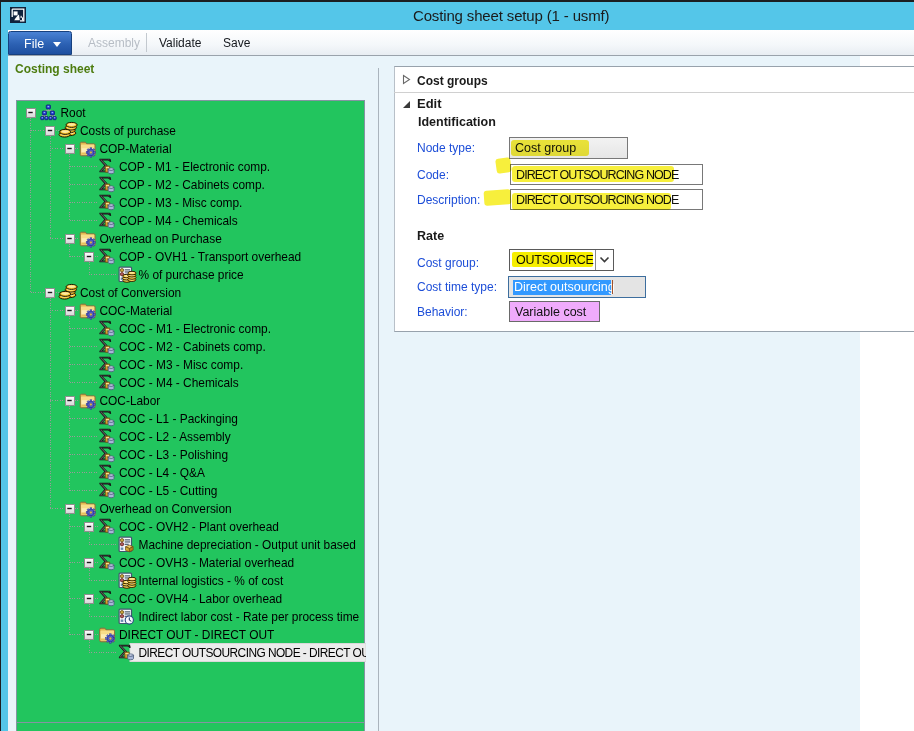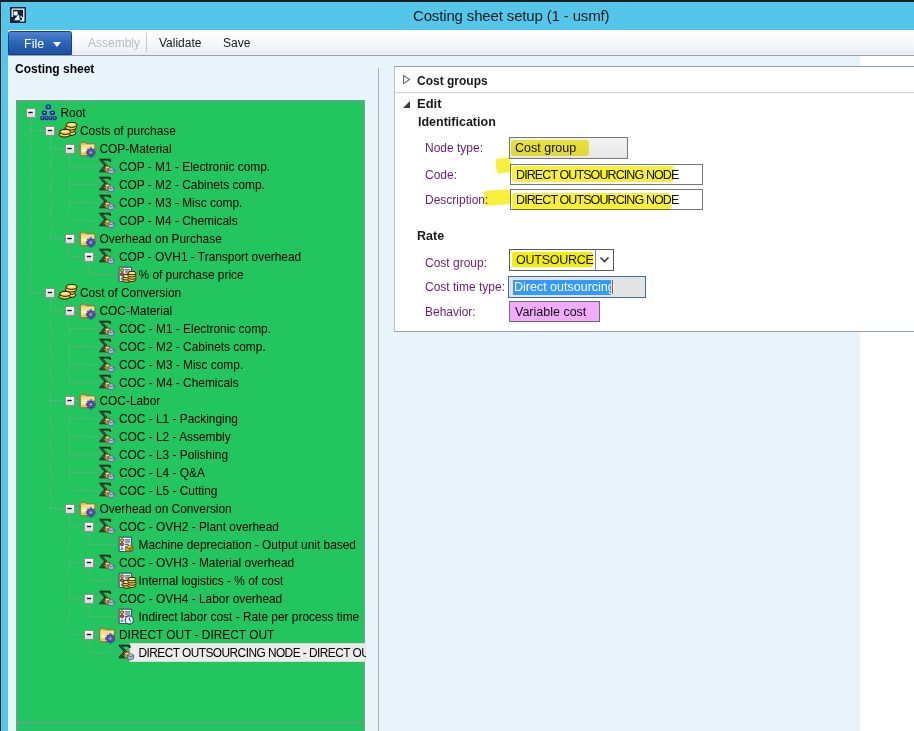--- a/index.html
+++ b/index.html
@@ -14,30 +14,30 @@
 #menubar{left:8px;top:30px;width:906px;height:25px;
  background:linear-gradient(#ffffff,#f4f7fa 60%,#e8edf2);border-bottom:1px solid #9aa2ab;}
 #filebtn{left:8px;top:31px;width:64px;height:24px;border-radius:2.5px 2.5px 0 0;
  background:linear-gradient(#4a82d4,#2c61b3 55%,#1d4fa0);border:1px solid #17407e;
  box-sizing:border-box;}
 #filebtn span{position:absolute;left:15px;top:5px;color:#fff;font-size:12.5px;}
 #filearrow{position:absolute;left:44px;top:10px;width:0;height:0;
  border-left:4.5px solid transparent;border-right:4.5px solid transparent;border-top:5px solid #fff;}
 .mitem{top:36px;font-size:12px;color:#15181d;white-space:nowrap;}
 #msep{left:146px;top:33px;width:1px;height:19px;background:#c3c9cf;}
-#cslabel{left:15px;top:62px;font-size:12px;font-weight:bold;color:#000000;}
+#cslabel{left:15px;top:62px;font-size:12px;font-weight:bold;color:#4d7c0f;}
 #treebox{left:16px;top:100px;width:349px;height:643px;background:#22c55e;
  border:1px solid #8494a2;border-bottom:none;box-sizing:border-box;}
 #treeline{left:16px;top:722px;width:349px;height:1px;background:#8494a2;}
 #splitter{left:378px;top:68px;width:1px;height:663px;background:#aab4bd;}
 #rpanel{left:394px;top:66px;width:520px;height:266px;background:#fff;
  border-top:1px solid #98a2ac;border-left:1px solid #b8c0c8;border-bottom:1px solid #98a2ac;box-sizing:border-box;}
 #cgsep{left:394px;top:92px;width:520px;height:1px;background:#d0d0d0;}
 .hdr{font-weight:bold;color:#1a1a1a;white-space:nowrap;}
-.lbl{font-size:12px;color:#701a75;white-space:nowrap;margin-left:8px;}
+.lbl{font-size:12px;color:#1d4ed8;white-space:nowrap;}
 .tt{font-size:11.9px;fill:#000;dominant-baseline:central;font-family:"Liberation Sans",sans-serif;}
 .inp{position:absolute;box-sizing:border-box;font-size:12.5px;color:#111;white-space:nowrap;}
 .hl{position:absolute;background:#f7ef3c;border-radius:3px;mix-blend-mode:multiply;}
 </style></head><body>
 <div id="win">
  <div class="abs" id="topedge"></div>
  <div class="abs" id="leftedge"></div>
  <div class="abs" id="titlebar"></div>
  <div class="abs" id="title">Costing sheet setup (1 - usmf)</div>
  <div class="abs" id="appicon">

